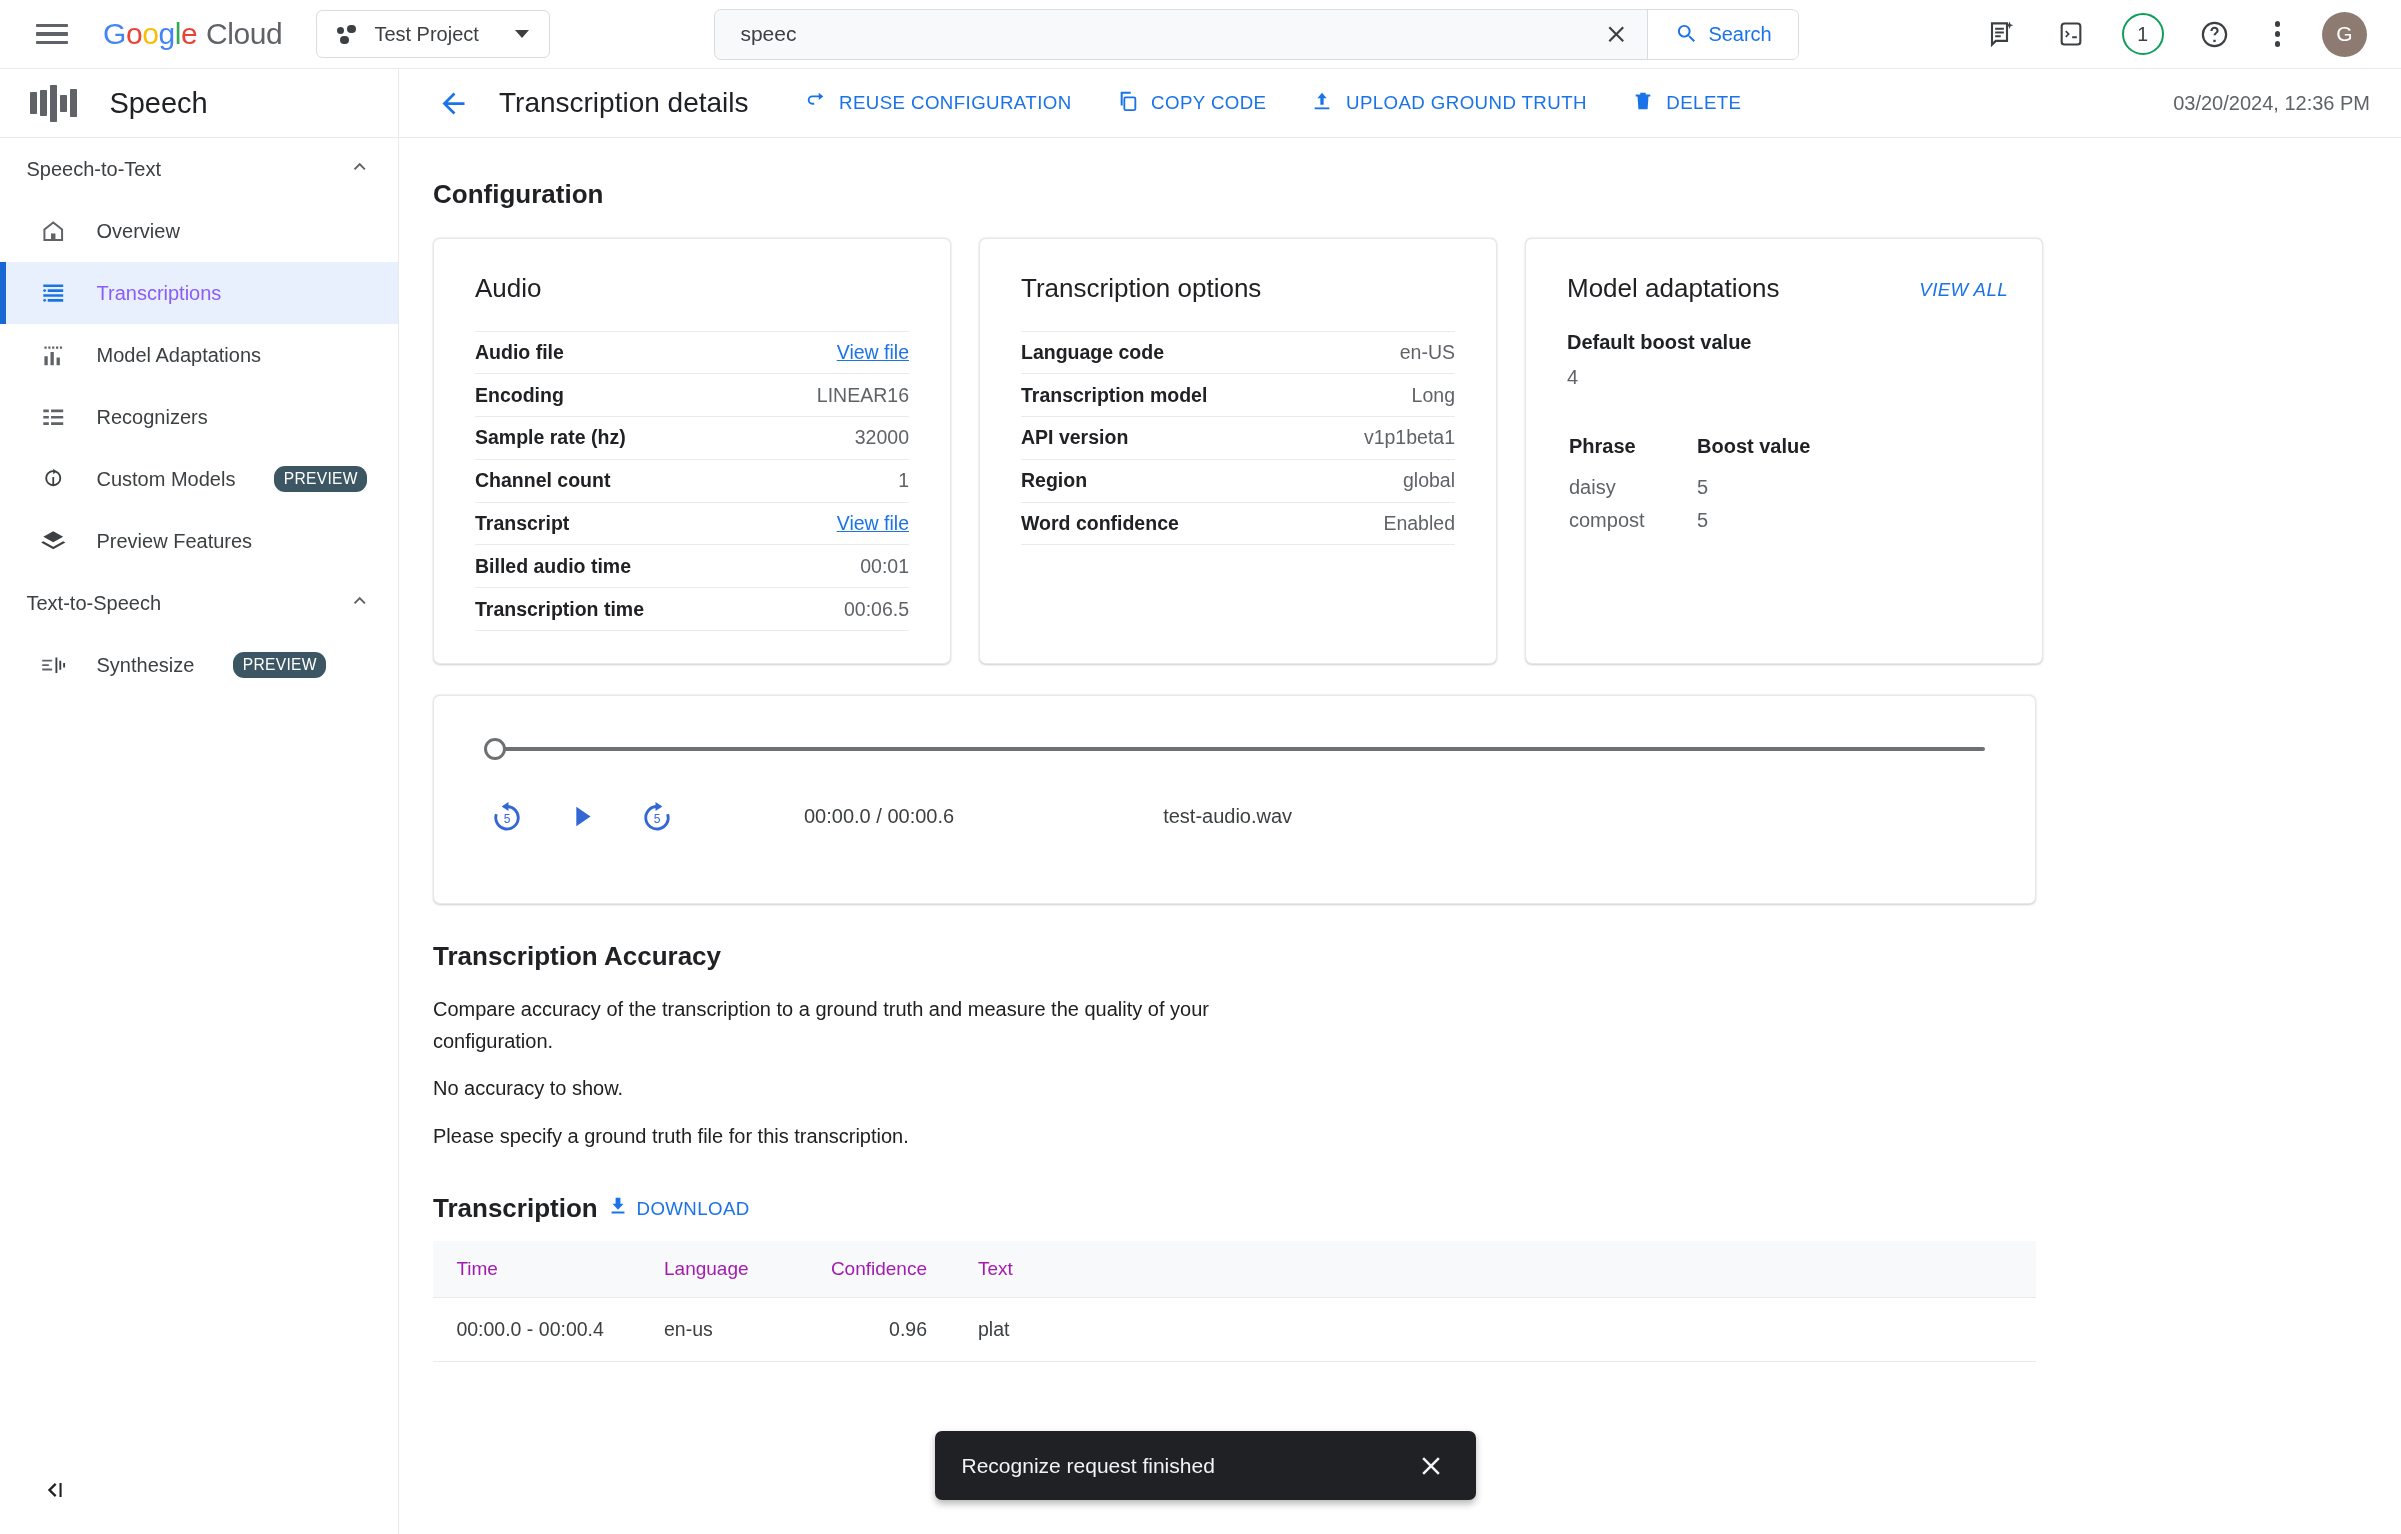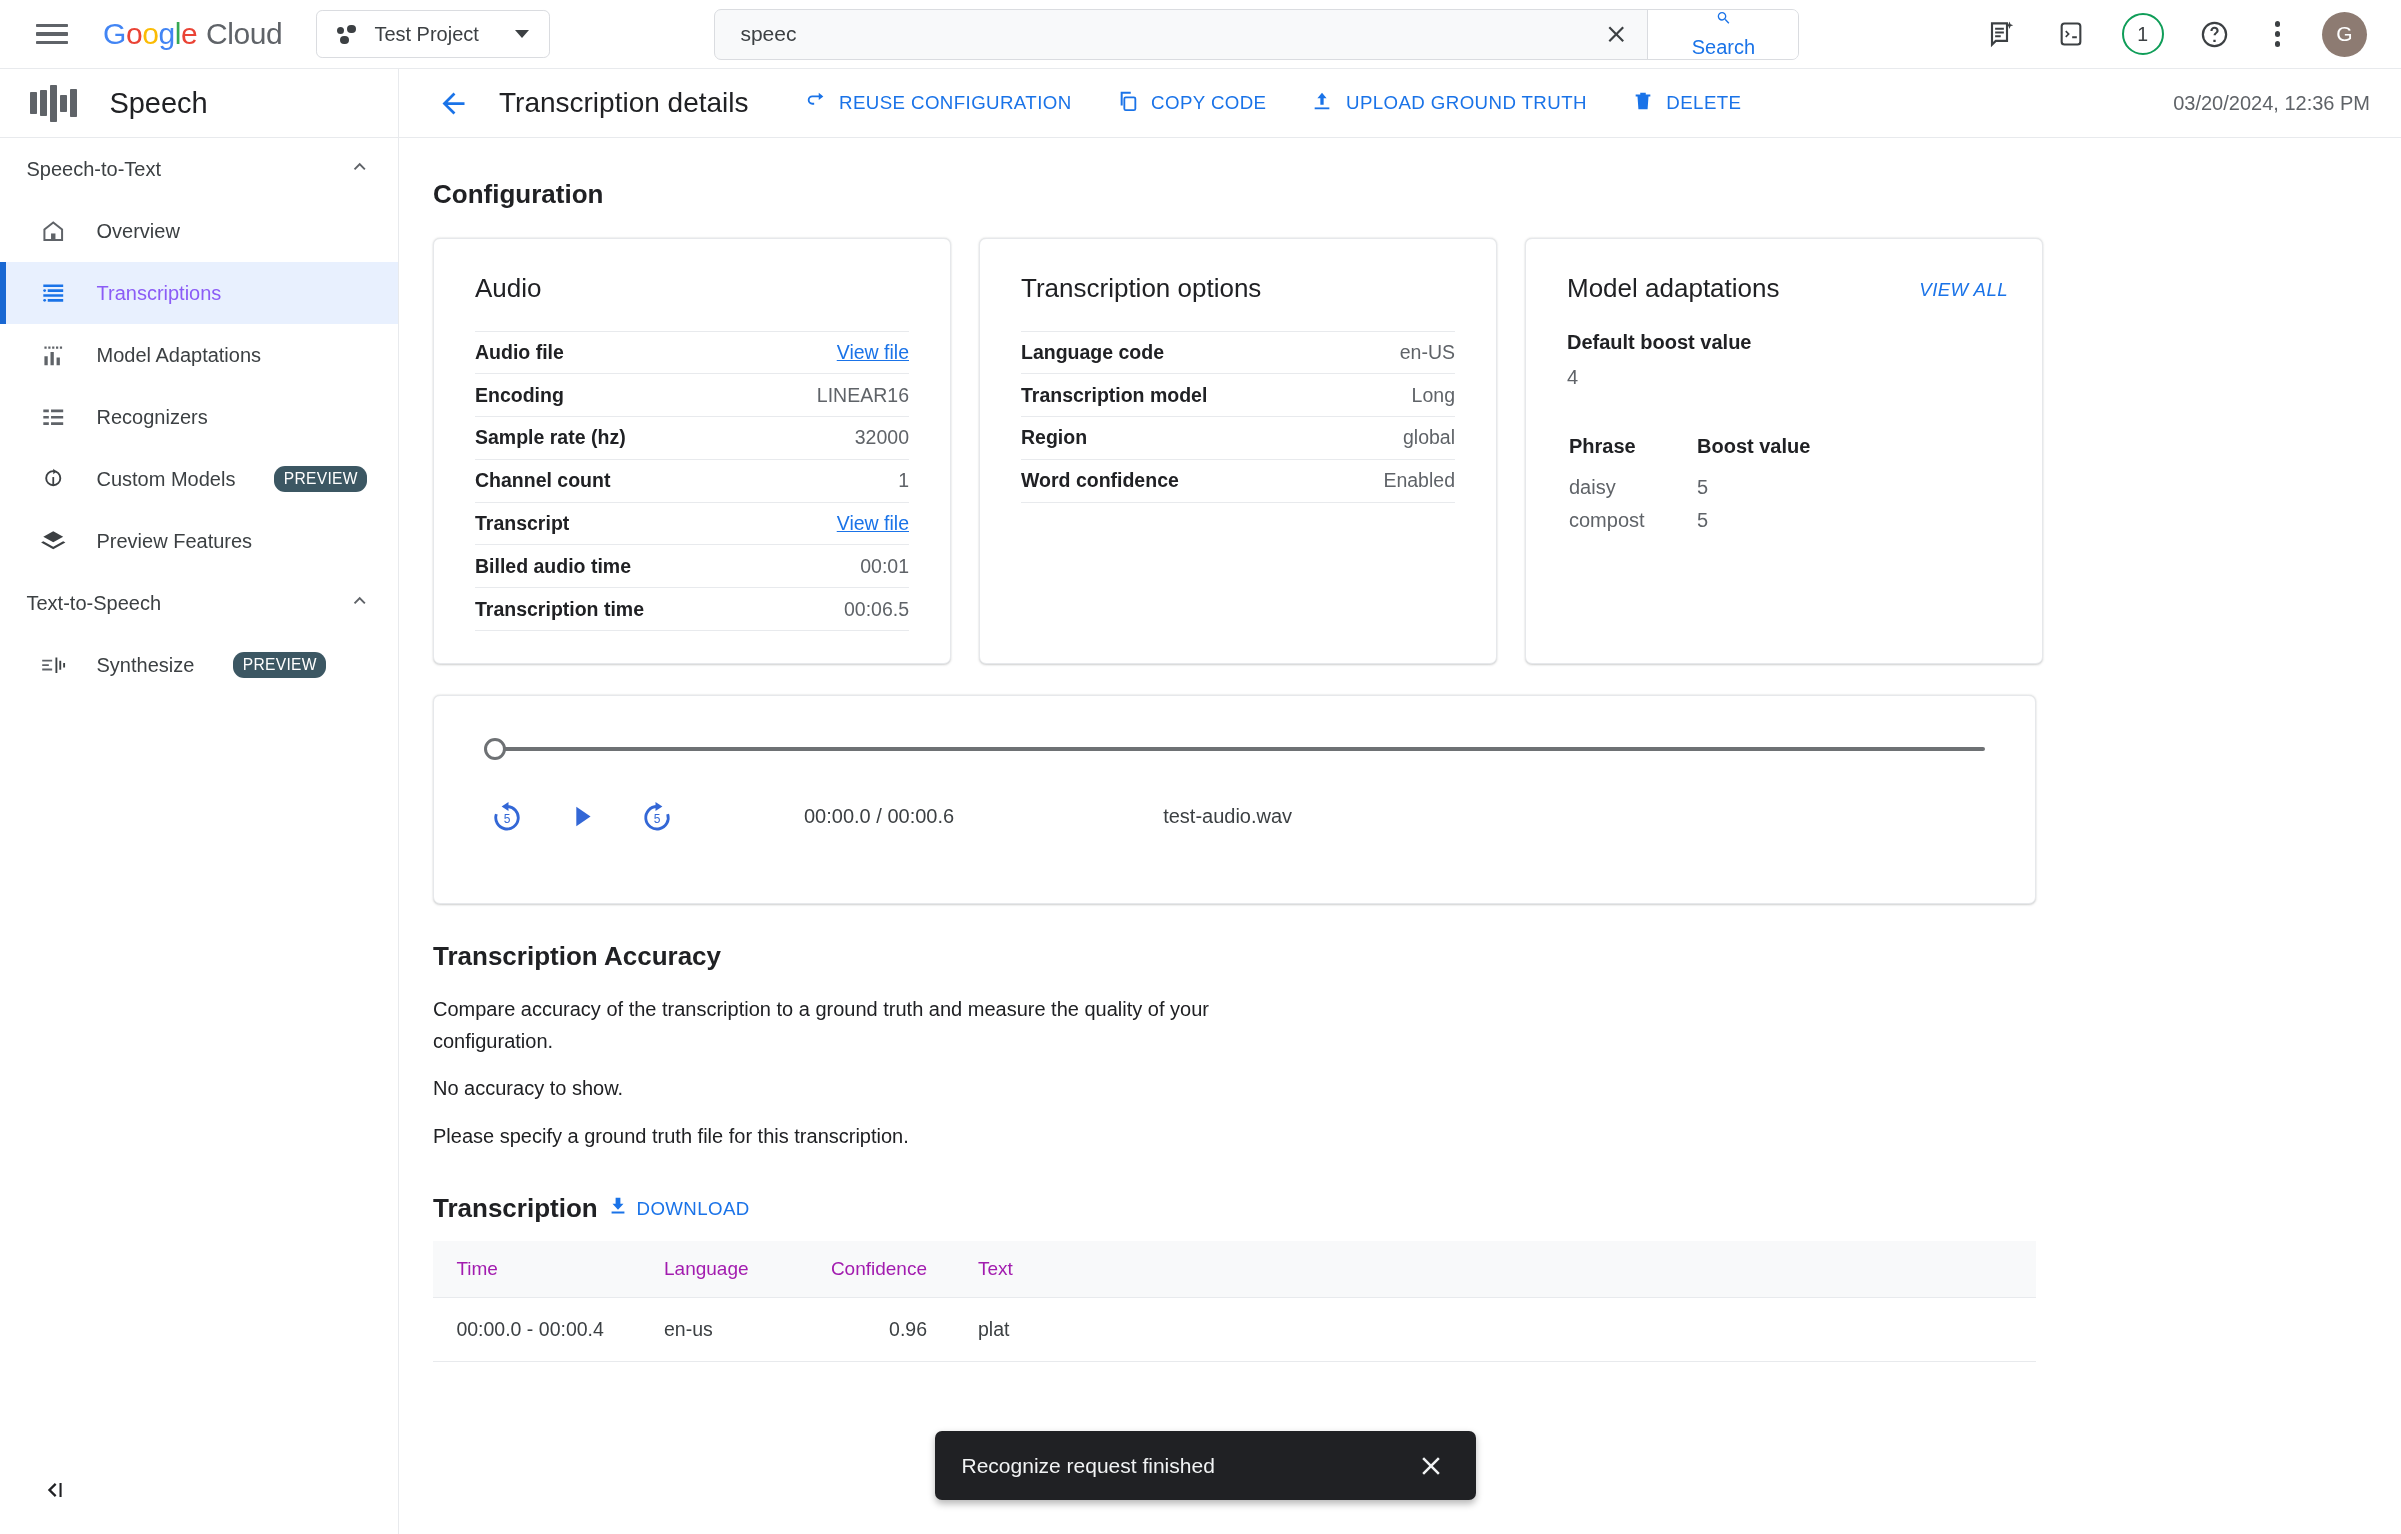--- a/index.html
+++ b/index.html
@@ -60,21 +60,21 @@
     font-family: "Liberation Sans", sans-serif;
   }
   .searchwrap input::placeholder { color: #80868b; }
   .clear-btn {
     width: 62px; height: 100%; display: flex; align-items: center; justify-content: center;
     cursor: pointer; background: #f8f9fa;
   }
   .search-btn {
     width: 151px; height: 100%; background: #ffffff; border-left: 0.8px solid #dadce0;
     display: flex; align-items: center; justify-content: center; gap: 10px;
-    color: #1a73e8; font-size: 20px; cursor: pointer; flex-direction: column;
+    color: #1a73e8; font-size: 20px; cursor: pointer;
   }
 
   .topright { margin-left: auto; display: flex; align-items: center; gap: 33px; margin-right: 34px; }
   .tr-icon { width: 36px; height: 36px; display: flex; align-items: center; justify-content: center; cursor: pointer; }
   .notif-badge {
     width: 42px; height: 42px; border: 2.3px solid #0f9d58; border-radius: 50%;
     display: flex; align-items: center; justify-content: center;
     font-size: 19.5px; color: #3c4043; cursor: pointer;
   }
   .kebab { width: 23.4px; height: 36px; display: flex; flex-direction: column; align-items: center; justify-content: center; gap: 4.7px; cursor: pointer; }
@@ -499,20 +499,24 @@
         <div class="card-title">Transcription options</div>
         <table class="kv">
           <tbody>
               <tr>
             <td class="k">Language code</td>
             <td class="v">en-US</td>
           </tr>
           <tr>
             <td class="k">Transcription model</td>
             <td class="v">Long</td>
+          </tr>
+          <tr>
+            <td class="k">API version</td>
+            <td class="v">v1p1beta1</td>
           </tr>
           <tr>
             <td class="k">Region</td>
             <td class="v">global</td>
           </tr>
           <tr>
             <td class="k">Word confidence</td>
             <td class="v">Enabled</td>
           </tr>
         </tbody>

